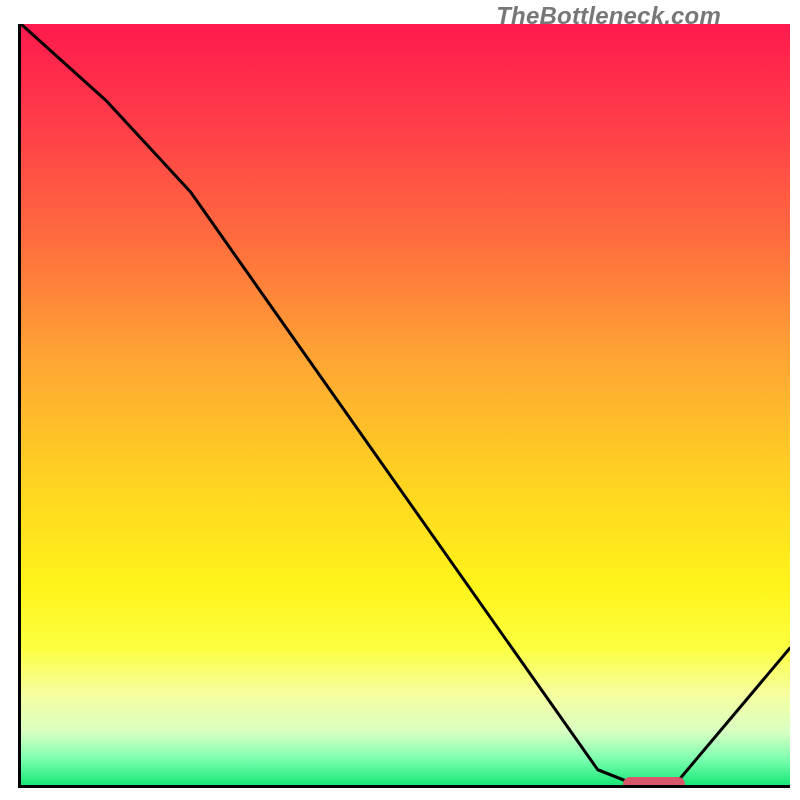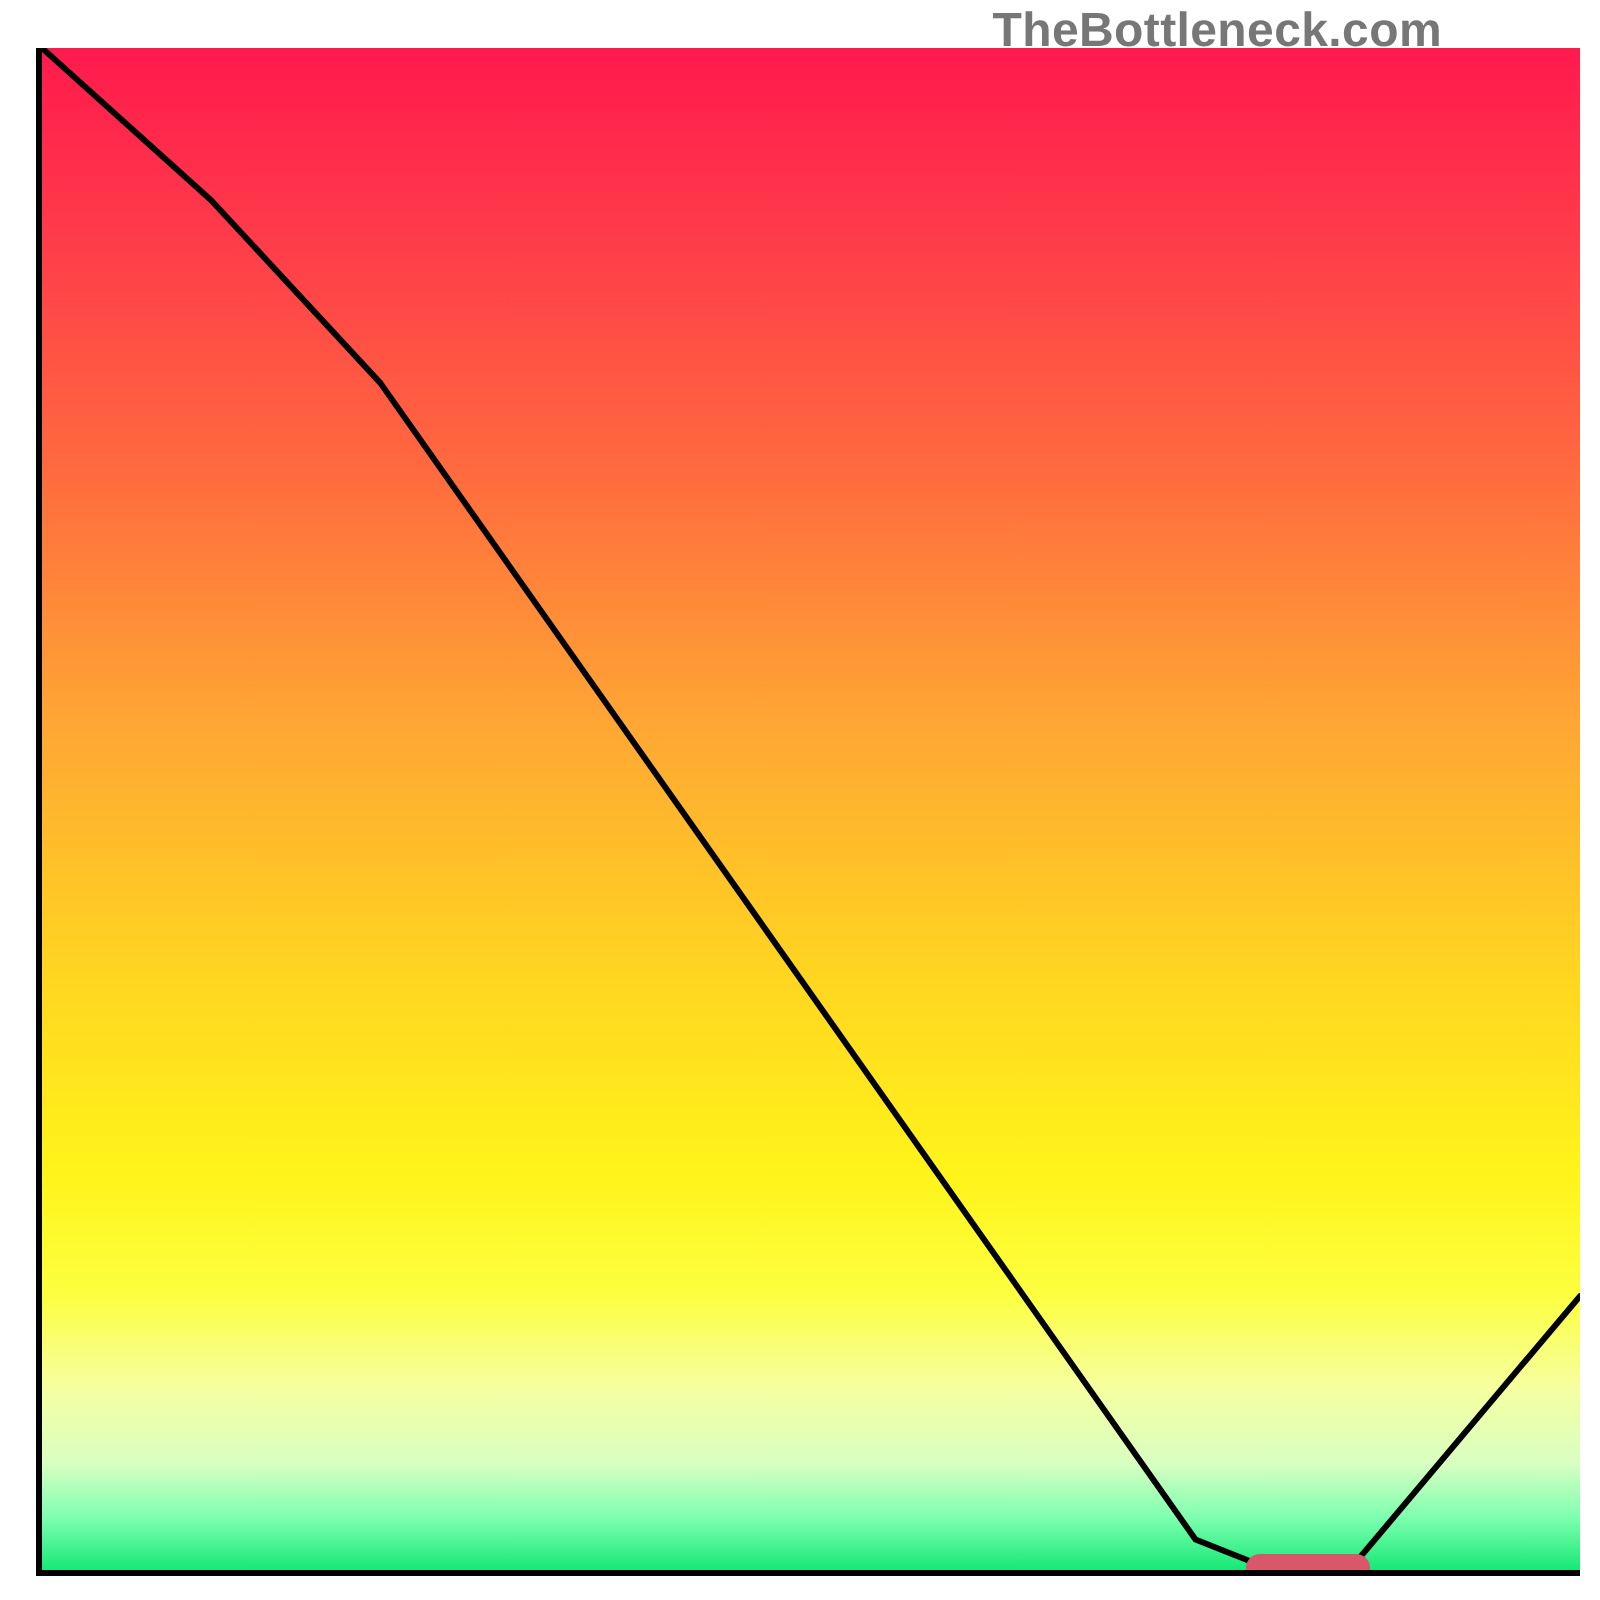--- a/index.html
+++ b/index.html
@@ -1,20 +1,21 @@
 <!DOCTYPE html>
 <html><head>
 <meta charset="utf-8">
 <style>
   * { margin: 0; padding: 0; box-sizing: border-box; }
   html, body { width: 800px; height: 800px; overflow: hidden; background: #fff; }
   .chart-container {
     position: relative;
     width: 729px;
     height: 800px;
+    font-style: italic;
   }
   .watermark {
     position: absolute;
     top: 2px;
     right: 8px;
     font-family: Arial, Helvetica, sans-serif;
     font-size: 24px;
     font-weight: 600;
     color: #777;
     letter-spacing: 0.2px;

